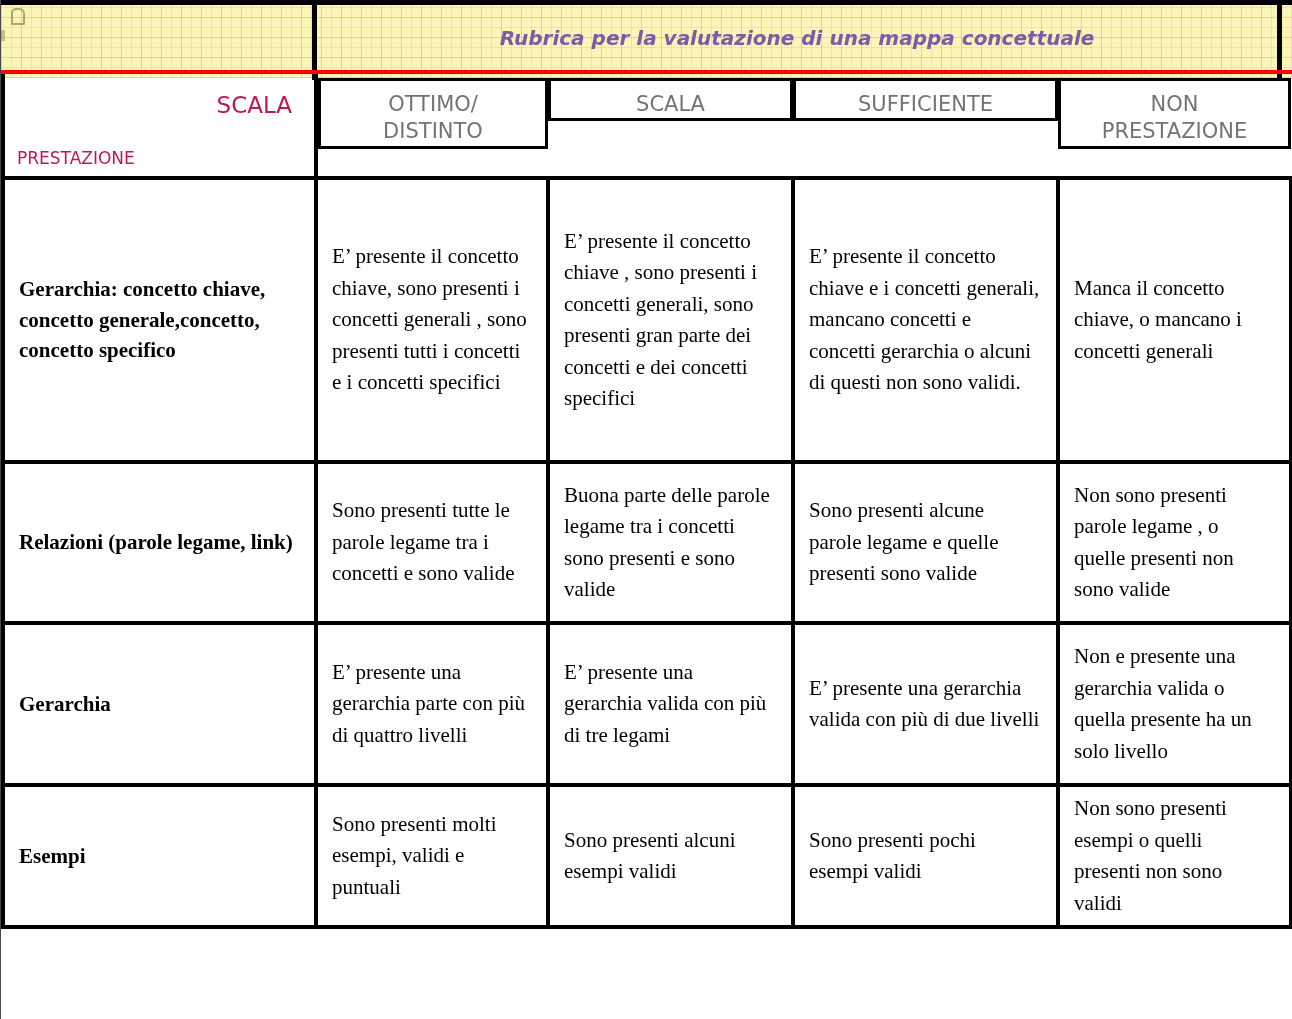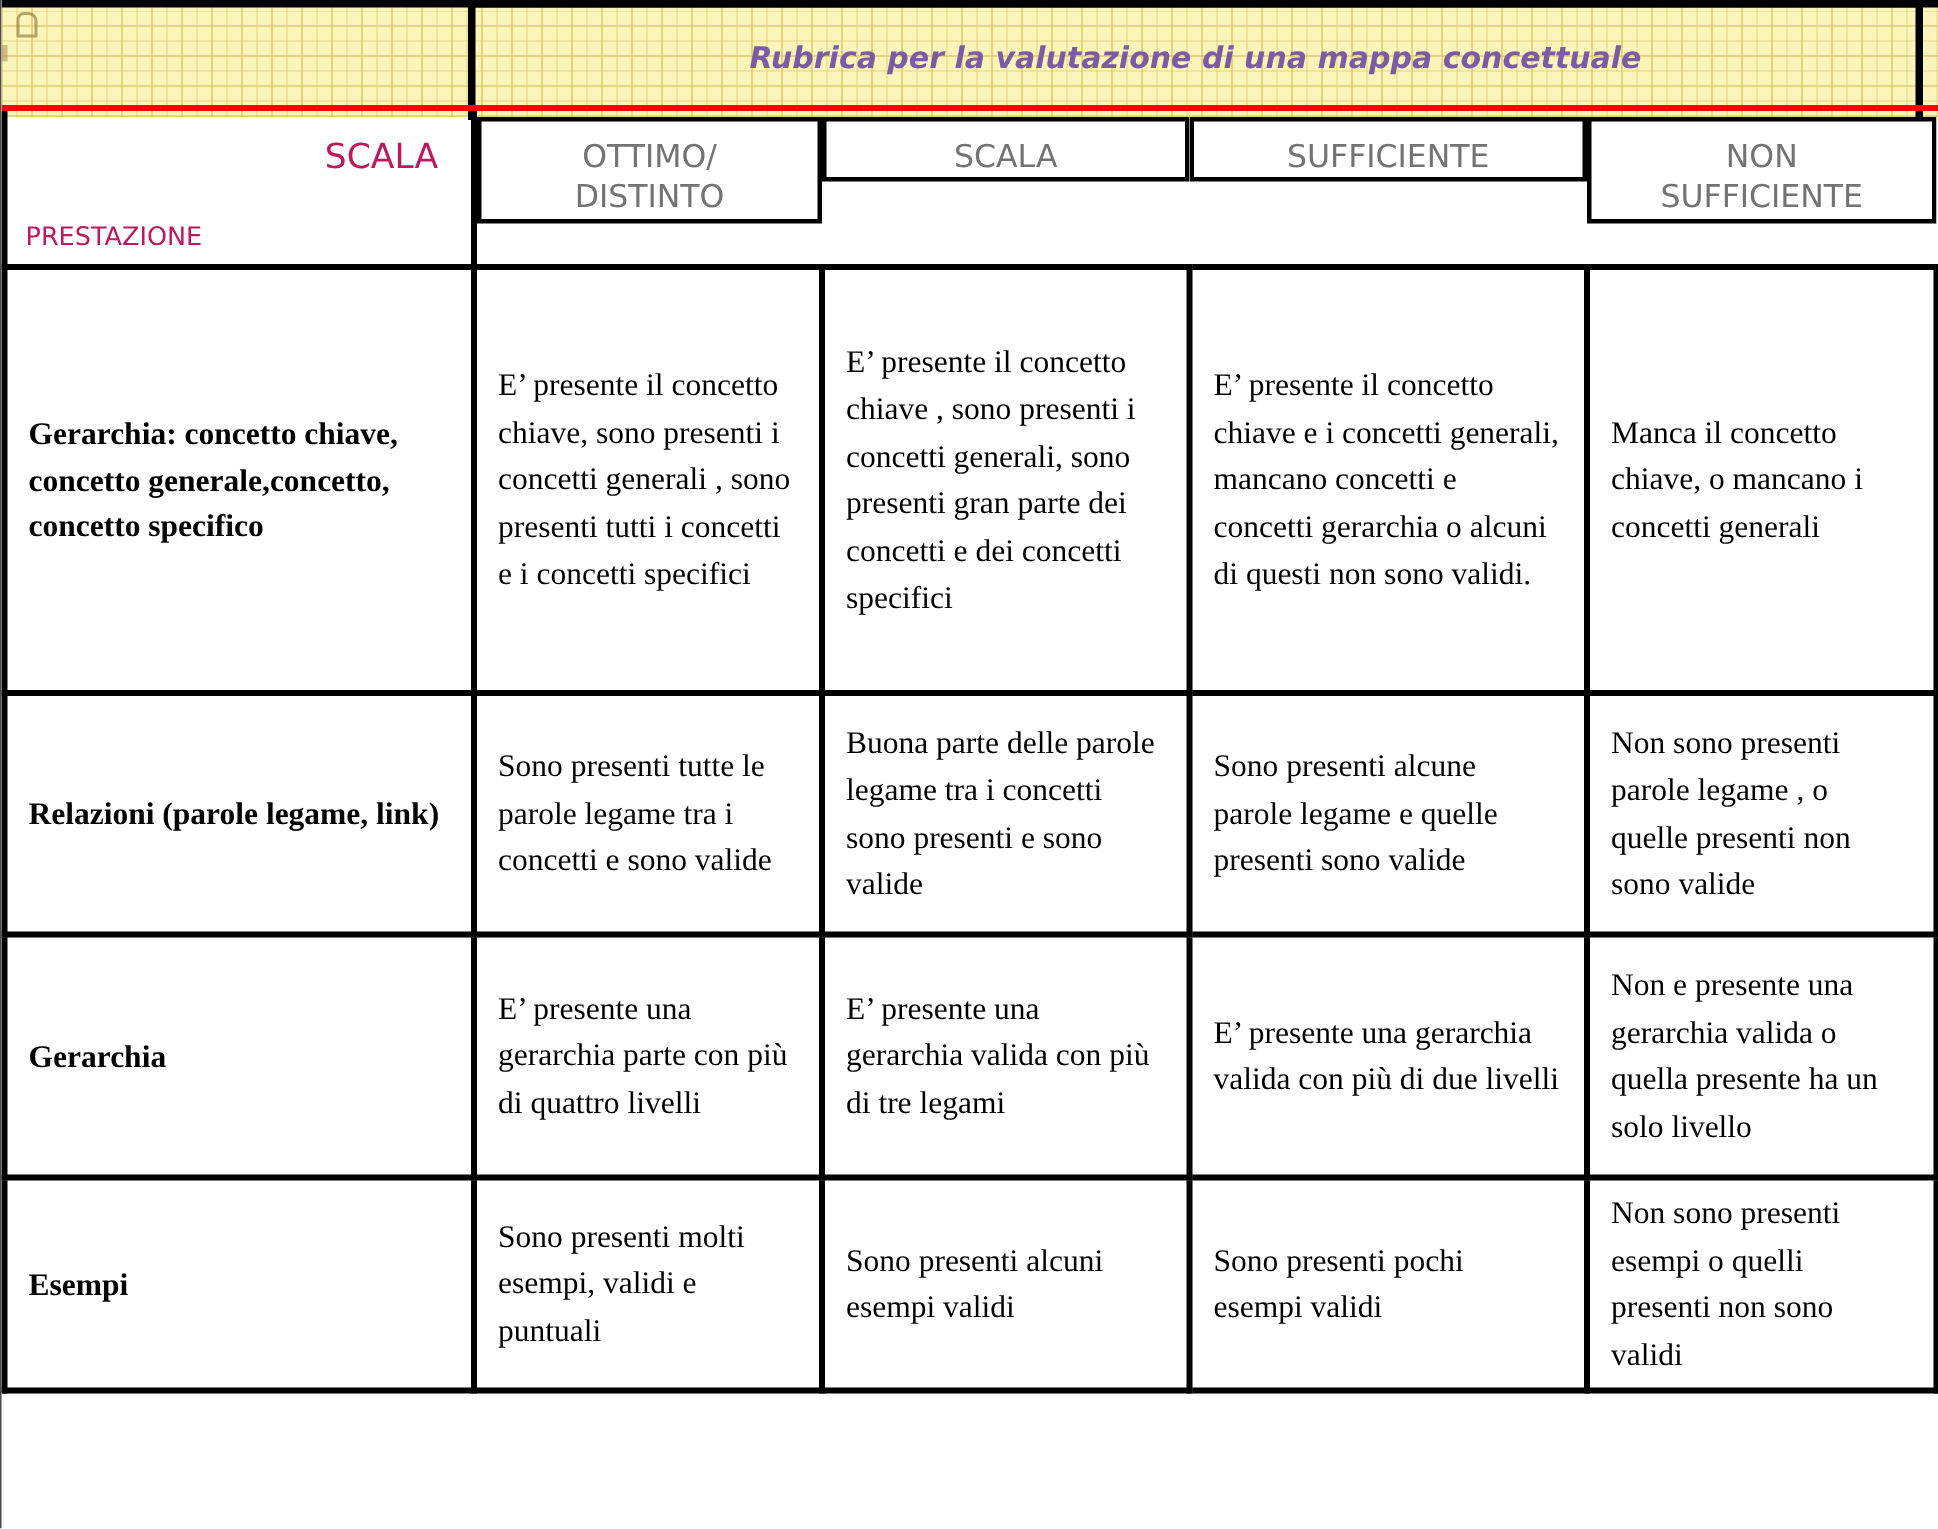--- a/index.html
+++ b/index.html
@@ -115,21 +115,21 @@
 DISTINTO</div>
       </td>
       <td class="lvl">
         <div class="hdrbox">SCALA</div>
       </td>
       <td class="lvl">
         <div class="hdrbox">SUFFICIENTE</div>
       </td>
       <td class="lvl">
         <div class="hdrbox">NON
-SUFFICIENTE</div>
+PRESTAZIONE</div>
       </td>
     </tr>
 
     <tr style="height:284px">
       <td class="crit">Gerarchia: concetto chiave, concetto generale,concetto, concetto specifico</td>
       <td class="bcell">E’ presente il concetto chiave, sono presenti i concetti generali , sono presenti tutti i concetti e i concetti specifici</td>
       <td class="bcell">E’ presente il concetto chiave , sono presenti i concetti generali, sono presenti gran parte dei concetti e dei concetti specifici</td>
       <td class="bcell">E’ presente il concetto chiave e i concetti generali, mancano concetti e concetti gerarchia o alcuni di questi non sono validi.</td>
       <td class="bcell">Manca il concetto chiave, o mancano i concetti generali</td>
     </tr>

